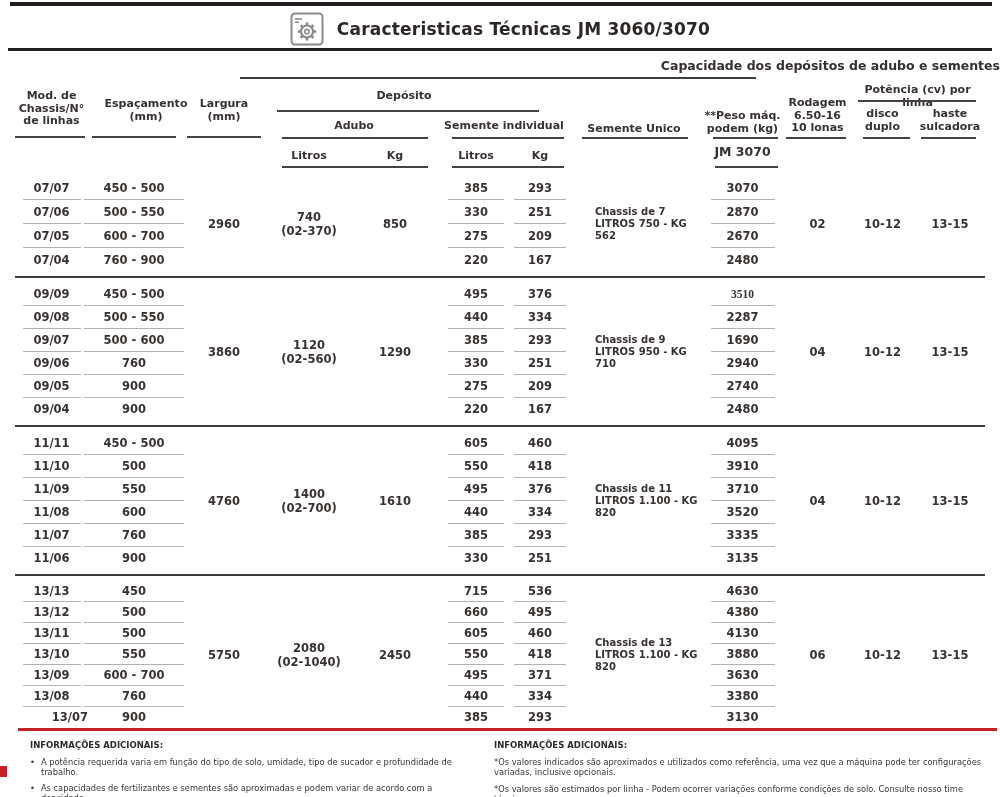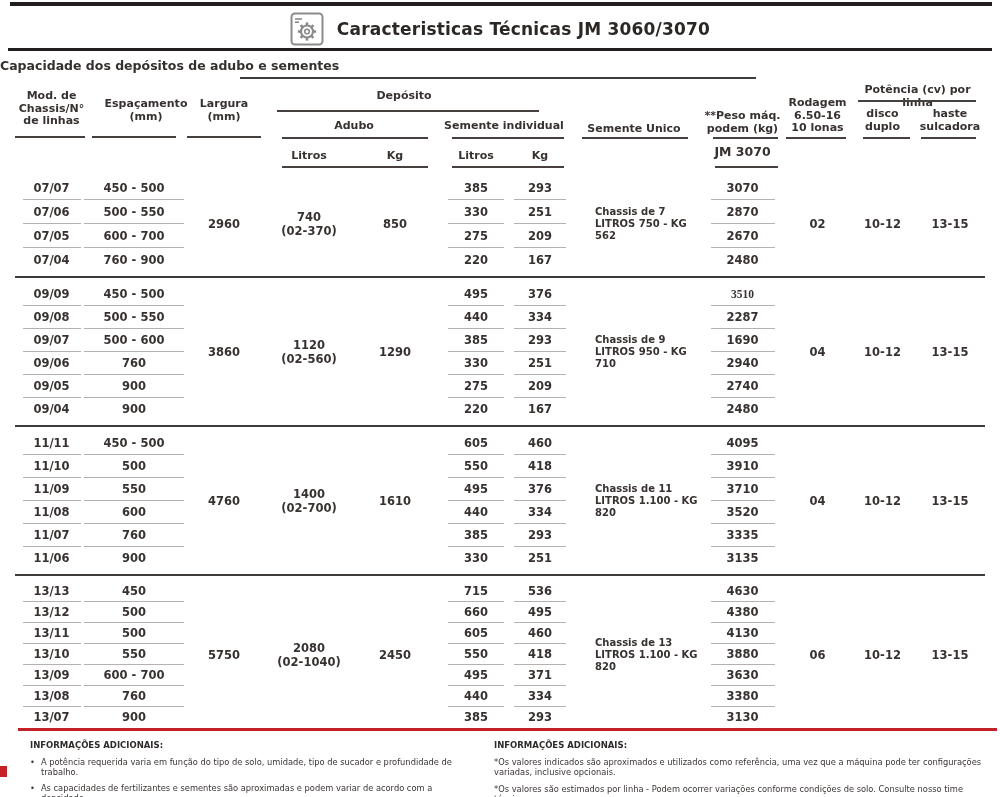--- a/index.html
+++ b/index.html
@@ -5,21 +5,21 @@
   html,body{margin:0;padding:0;}
   body{width:1000px;height:797px;background:#ffffff;font-family:"DejaVu Sans","Liberation Sans",sans-serif;color:#37312f;position:relative;overflow:hidden;}
   .page{position:absolute;inset:0;background:#fff;}
 
   
   .topbar{position:absolute;left:10px;right:8px;top:2px;height:4px;background:#211e1d;}
   .titlerow{position:absolute;top:10px;left:0;width:100%;height:38px;display:flex;justify-content:center;align-items:center;gap:13px;}
   .title{font-size:17px;font-weight:bold;color:#2b2725;letter-spacing:.2px;}
   .titleline{position:absolute;left:8px;right:8px;top:48px;height:3px;background:#211e1d;}
 
-  .subtitle{position:absolute;top:58px;left:0;width:100%;text-align:left;font-size:12.5px;font-weight:bold;color:#34302e;}
+  .subtitle{position:absolute;top:58px;left:0;width:100%;text-align:right;font-size:12.5px;font-weight:bold;color:#34302e;}
   .subline{position:absolute;top:77px;left:240px;width:516px;height:2px;background:#3f3b39;}
 
   
   .headers{position:absolute;top:84px;left:0;right:0;height:90px;}
   .hc{position:absolute;text-align:center;font-weight:bold;font-size:11px;line-height:12.5px;white-space:pre-line;color:#37312f;}
   .hl{position:absolute;height:2px;background:#46413f;}
 
   
   .tbody{position:absolute;top:176px;left:15px;width:970px;}
   .table-group{display:flex;}
@@ -614,21 +614,21 @@
             <div class="ul ul-mod"></div>
           </div>
           <div class="rowcell" style="height: 21px; line-height: 21px;">
             <div>13/09</div>
             <div class="ul ul-mod"></div>
           </div>
           <div class="rowcell" style="height: 21px; line-height: 21px;">
             <div>13/08</div>
             <div class="ul ul-mod"></div>
           </div>
-          <div class="rowcell" style="height: 21px; line-height: 21px;">
+          <div class="rowcell" style="height: 21px; line-height: 21px; text-align: right;">
             <div>13/07</div>
           </div>
         </div>
         <div class="col c2">
           <div class="rowcell" style="height: 21px; line-height: 21px;">
             <div>450</div>
             <div class="ul ul-esp"></div>
           </div>
           <div class="rowcell" style="height: 21px; line-height: 21px;">
             <div>500</div>

